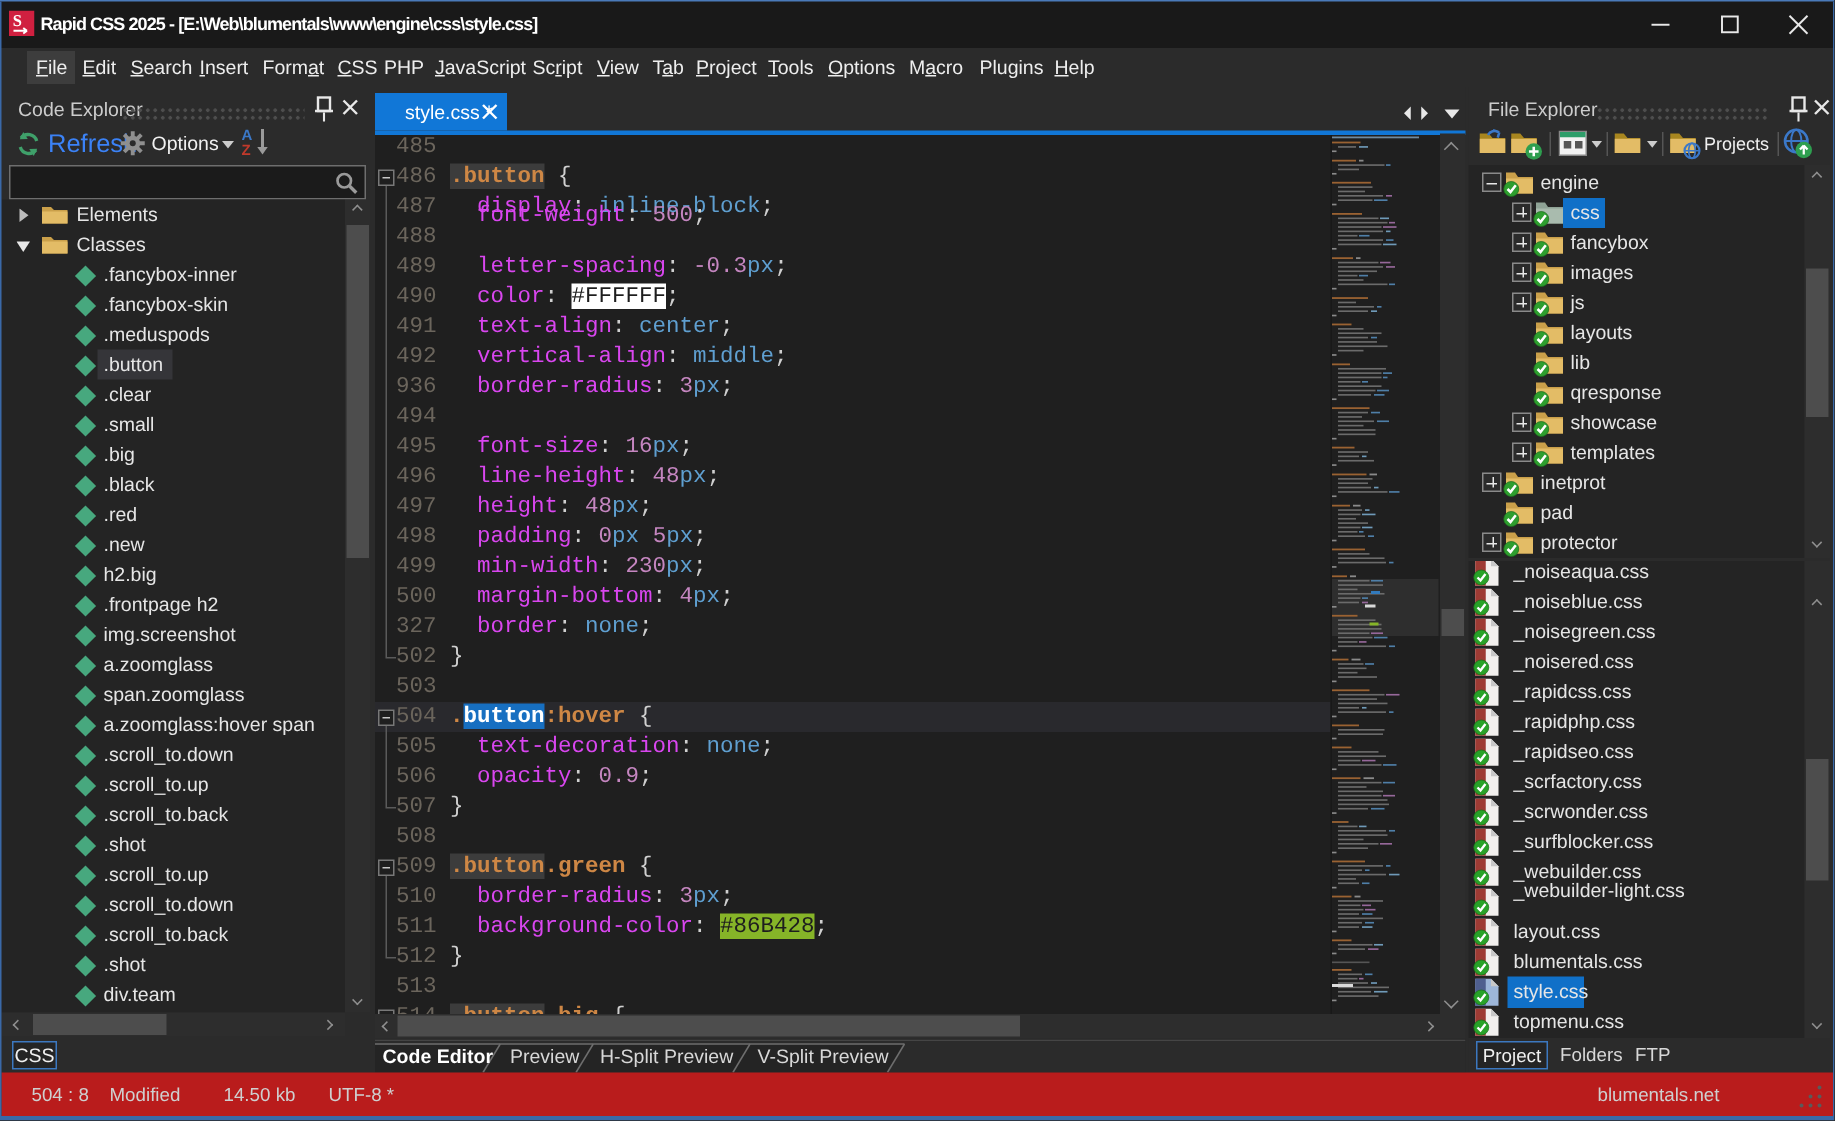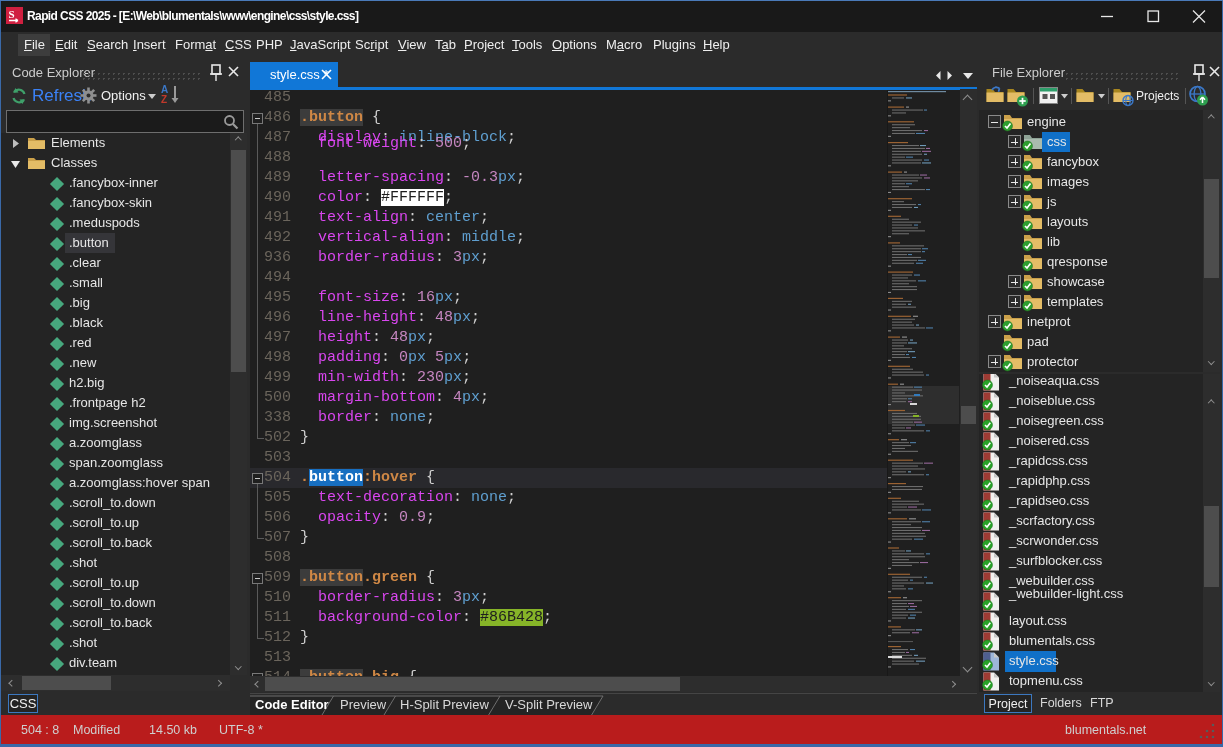--- a/index.html
+++ b/index.html
@@ -251,21 +251,21 @@
 <div class="ln" style="top:218px">496</div>
 <div class="cl" style="top:218px">  <span class="pn">line-height</span>: <span class="num">48</span><span class="pv">px</span>;</div>
 <div class="ln" style="top:238px">497</div>
 <div class="cl" style="top:238px">  <span class="pn">height</span>: <span class="num">48</span><span class="pv">px</span>;</div>
 <div class="ln" style="top:258px">498</div>
 <div class="cl" style="top:258px">  <span class="pn">padding</span>: <span class="num">0</span><span class="pv">px</span> <span class="num">5</span><span class="pv">px</span>;</div>
 <div class="ln" style="top:278px">499</div>
 <div class="cl" style="top:278px">  <span class="pn">min-width</span>: <span class="num">230</span><span class="pv">px</span>;</div>
 <div class="ln" style="top:298px">500</div>
 <div class="cl" style="top:298px">  <span class="pn">margin-bottom</span>: <span class="num">4</span><span class="pv">px</span>;</div>
-<div class="ln" style="top:318px">338</div>
+<div class="ln" style="top:318px">327</div>
 <div class="cl" style="top:318px">  <span class="pn">border</span>: <span class="pv">none</span>;</div>
 <div class="ln" style="top:338px">502</div>
 <div class="cl" style="top:338px">}</div>
 <div class="ln" style="top:358px">503</div>
 <div class="cl" style="top:358px"></div>
 <div class="ln" style="top:378px">504</div>
 <div class="cl" style="top:378px"><span class="sel">.</span><span style="background:#176fc1;color:#ffffff;font-weight:700">button</span><span class="sel">:hover</span> {</div>
 <div class="ln" style="top:398px">505</div>
 <div class="cl" style="top:398px">  <span class="pn">text-decoration</span>: <span class="pv">none</span>;</div>
 <div class="ln" style="top:418px">506</div>

